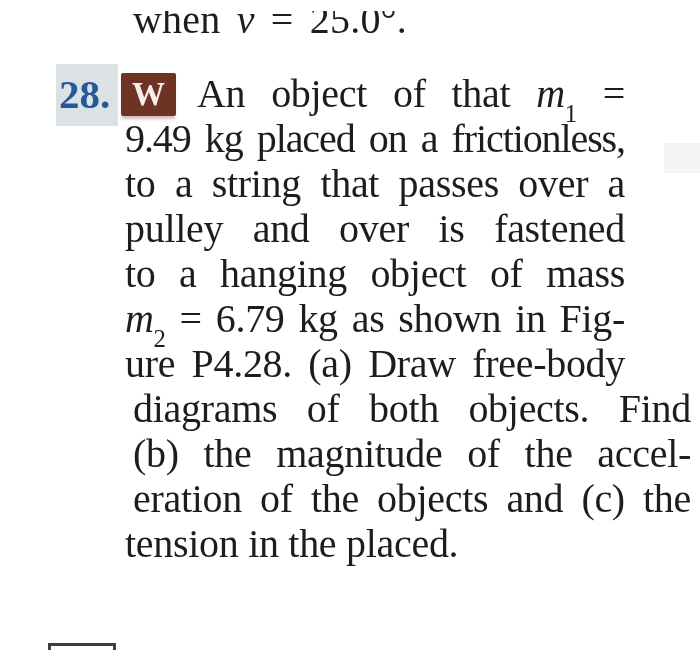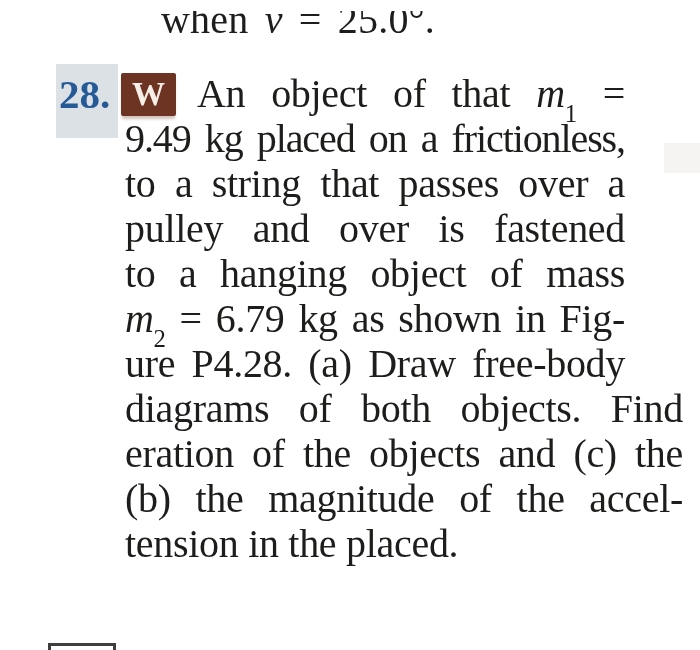--- a/index.html
+++ b/index.html
@@ -8,33 +8,33 @@
     background: #ffffff;
     overflow: hidden;
     font-family: "Liberation Serif", "DejaVu Serif", serif;
     color: var(--text, #1d1d1b);
   }
   .page { position: relative; width: 700px; height: 650px; overflow: hidden; }
 
   
   .topline-clip {
     position: absolute; left: 133px; top: 11px;
-    width: 330px; height: 24px; overflow: hidden; text-align: center;
+    width: 330px; height: 24px; overflow: hidden;
   }
   .topline {
     margin-top: -14px;
     font-size: 40px; line-height: 45px;
     letter-spacing: 0.2px; word-spacing: 6px;
     white-space: nowrap;
   }
 
   
   .numbox {
     position: absolute; left: 56px; top: 64px;
-    width: 62px; height: 74px;
+    width: 62px; height: 62px;
     background: var(--number_highlight, #dce1e5);
   }
   .num {
     display: block; padding-left: 3px; padding-top: 2px;
     font-size: 41px; line-height: 56px; font-weight: bold;
     color: var(--number_blue, #265a96);
   }
 
   
   .wbadge {
@@ -55,21 +55,21 @@
     position: absolute; left: 125px; top: 71px; width: 500px;
     font-size: 40px; letter-spacing: -0.3px;
   }
   .line {
     height: 45px; line-height: 45px; width: 500px;
     text-align: justify; text-align-last: justify;
     white-space: normal;
   }
   .line.l1 { padding-left: 72px; width: 428px; }
   .line.tight { word-spacing: -4px; letter-spacing: -1.1px; }
-  .line.wide { width: 558px; }
+  .line.wide { width: 558px; margin-left: 8px; }
   .line.last { text-align-last: left; }
   .line i { font-style: italic; }
   .line sub, .topline sub {
     font-size: 62%; line-height: 0; position: relative; top: 0.25em;
   }
   .mvar { white-space: nowrap; }
 
   
   .figure-edge {
     position: absolute; left: 664px; top: 143px;
@@ -118,22 +118,22 @@
     <div class="line">pulley and over is fastened</div>
     <div class="line">to a hanging object of mass</div>
 
     <div class="line">
       <span class="mvar"><i>m</i><sub>2</sub></span>
       <span>= 6.79 kg as shown in Fig-</span>
     </div>
 
     <div class="line">ure P4.28. (a) Draw free-body</div>
     <div class="line wide">diagrams of both objects. Find</div>
+    <div class="line wide">(b) the magnitude of the accel-</div>
     <div class="line wide">eration of the objects and (c) the</div>
-    <div class="line wide">(b) the magnitude of the accel-</div>
     <div class="line last">tension in the placed.</div>
 
   </div>
 
   <div class="figure-edge"></div>
 
   <div class="next-box"></div>
 
 </div>
 

